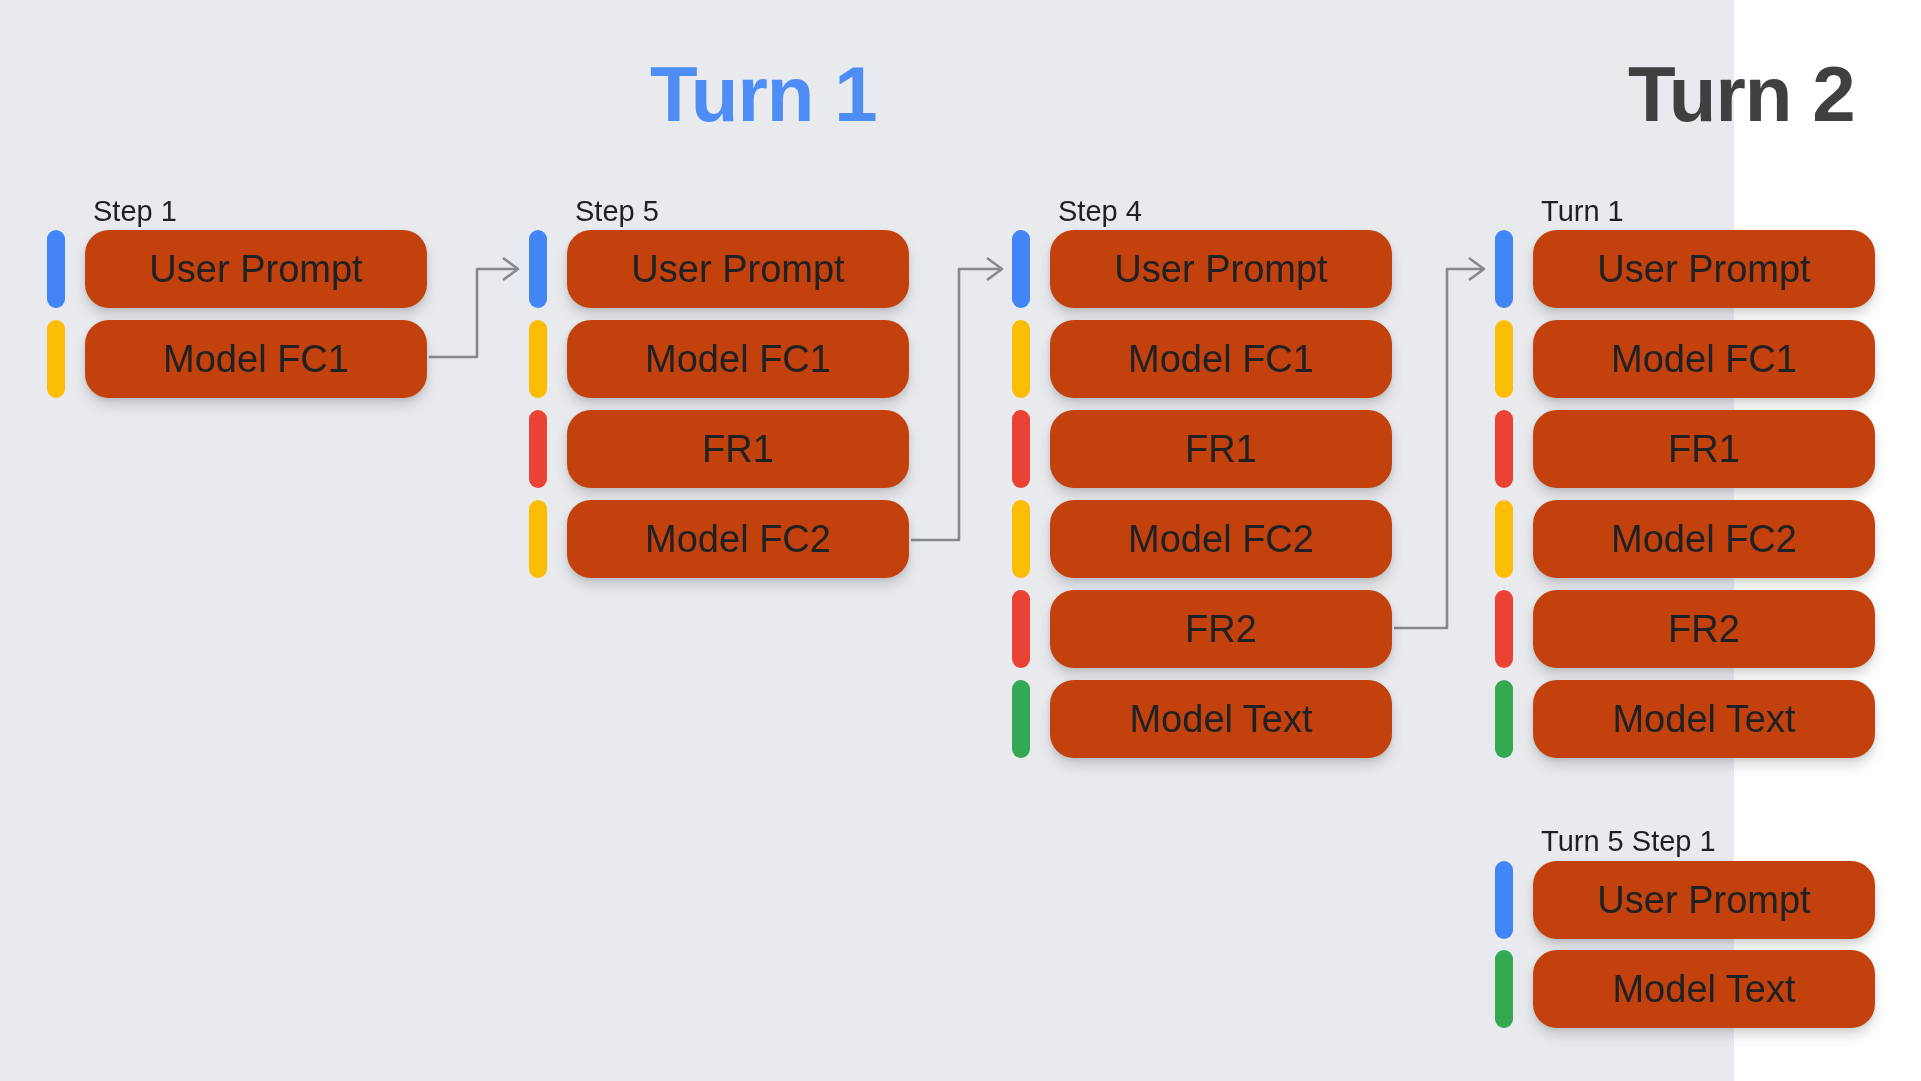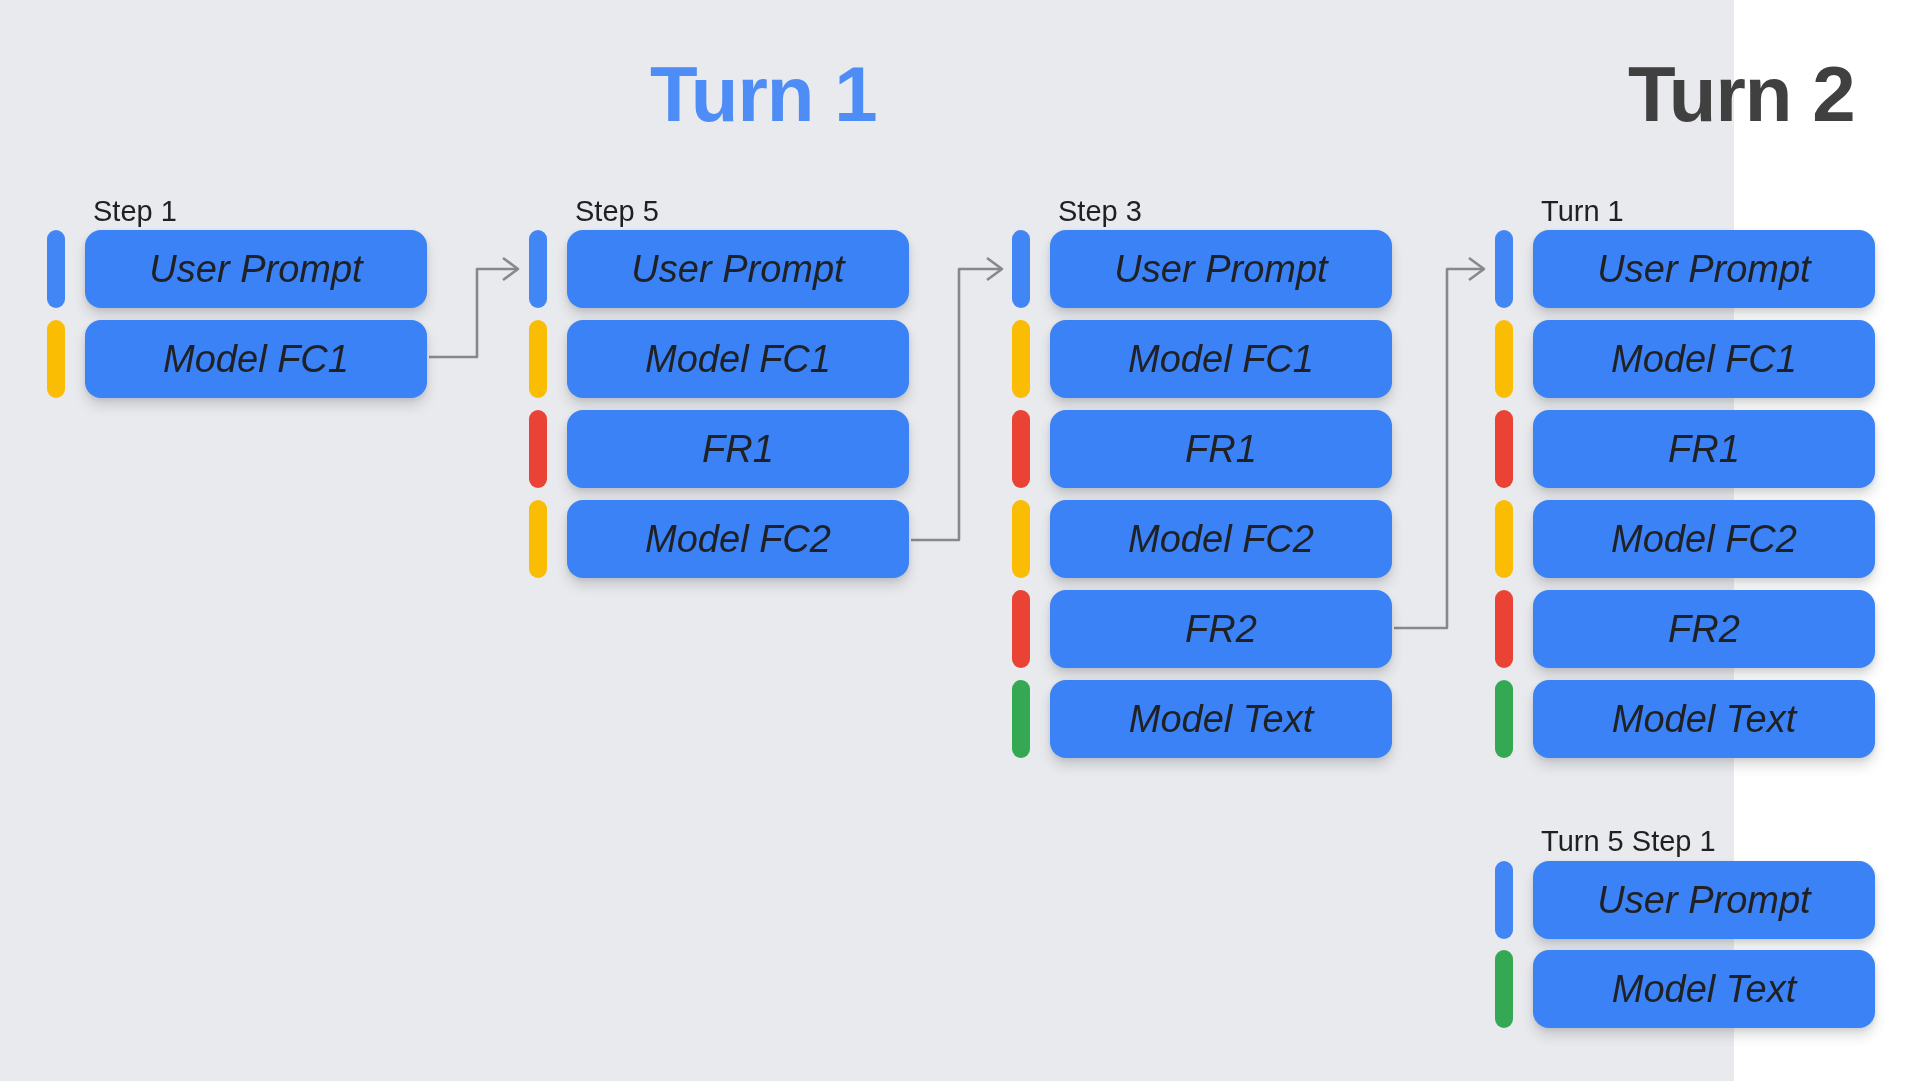--- a/index.html
+++ b/index.html
@@ -48,27 +48,26 @@
     left: 0;
     width: 18px;
     height: 78px;
     border-radius: 9px;
   }
   .card {
     position: absolute;
     left: 38px;
     width: 342px;
     height: 78px;
-    background: #3b82f6;
-    border-radius: 16px;
+    background: #c2410c;
+    border-radius: 24px;
     box-shadow: 0 8px 12px rgba(60, 64, 67, 0.18), 0 2px 4px rgba(60, 64, 67, 0.10);
     display: flex;
     align-items: center;
     justify-content: center;
-    font-style: italic;
   }
   .card-text {
     font-size: 38px;
     line-height: 40px;
     color: #202124;
     white-space: nowrap;
   }
   #arrow-layer {
     position: absolute;
     left: 0;
@@ -131,21 +130,21 @@
       <div class="row-bar" style="top: 224px; background: rgb(234, 67, 53);"></div>
       <div class="card" style="top: 224px;">
         <span class="card-text">FR1</span>
       </div>
       <div class="row-bar" style="top: 314px; background: rgb(251, 188, 4);"></div>
       <div class="card" style="top: 314px;">
         <span class="card-text">Model FC2</span>
       </div>
     </div>
   <div class="column" id="col-2" style="left: 1012px; top: 186px;">
-    <div class="col-label">Step 3</div>
+    <div class="col-label">Step 4</div>
   <div class="row-bar" style="top: 44px; background: rgb(66, 133, 244);"></div>
       <div class="card" style="top: 44px;">
         <span class="card-text">User Prompt</span>
       </div>
       <div class="row-bar" style="top: 134px; background: rgb(251, 188, 4);"></div>
       <div class="card" style="top: 134px;">
         <span class="card-text">Model FC1</span>
       </div>
       <div class="row-bar" style="top: 224px; background: rgb(234, 67, 53);"></div>
       <div class="card" style="top: 224px;">

